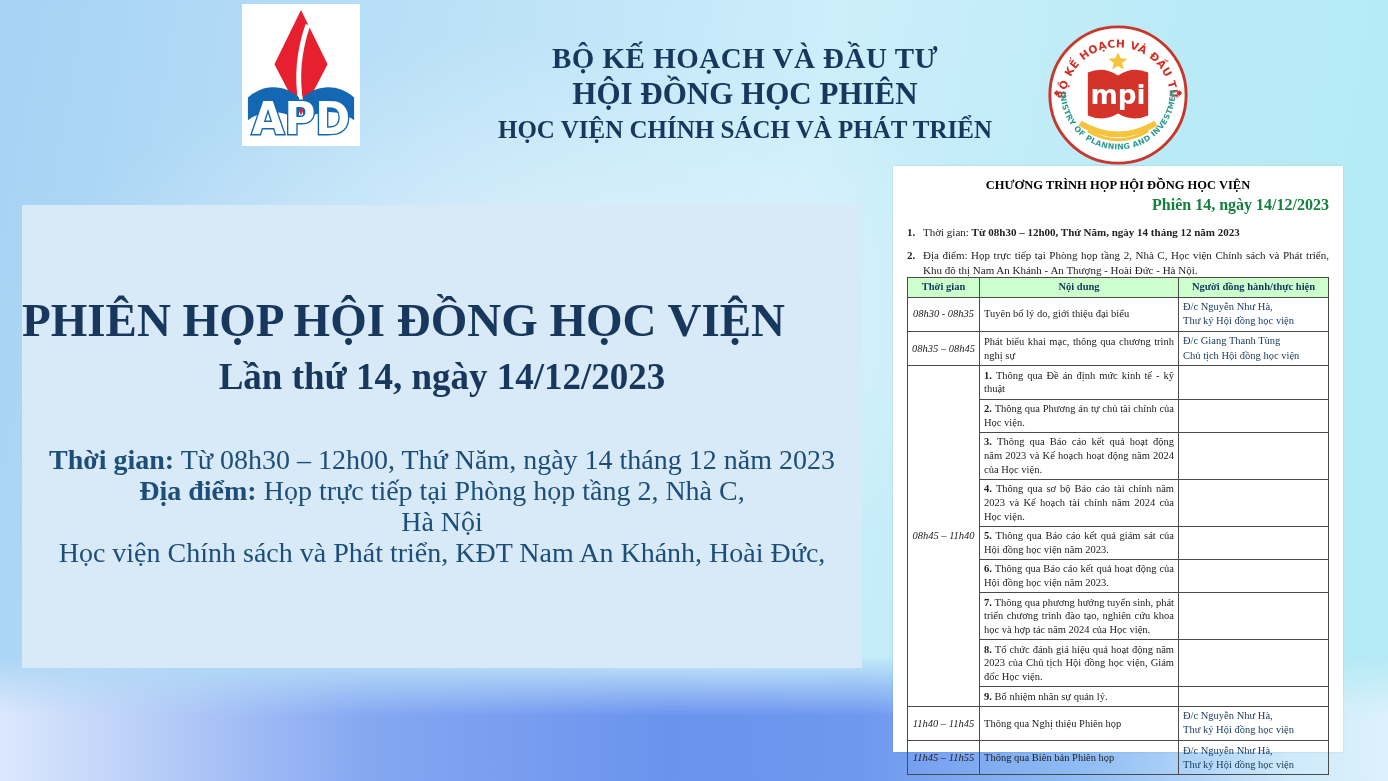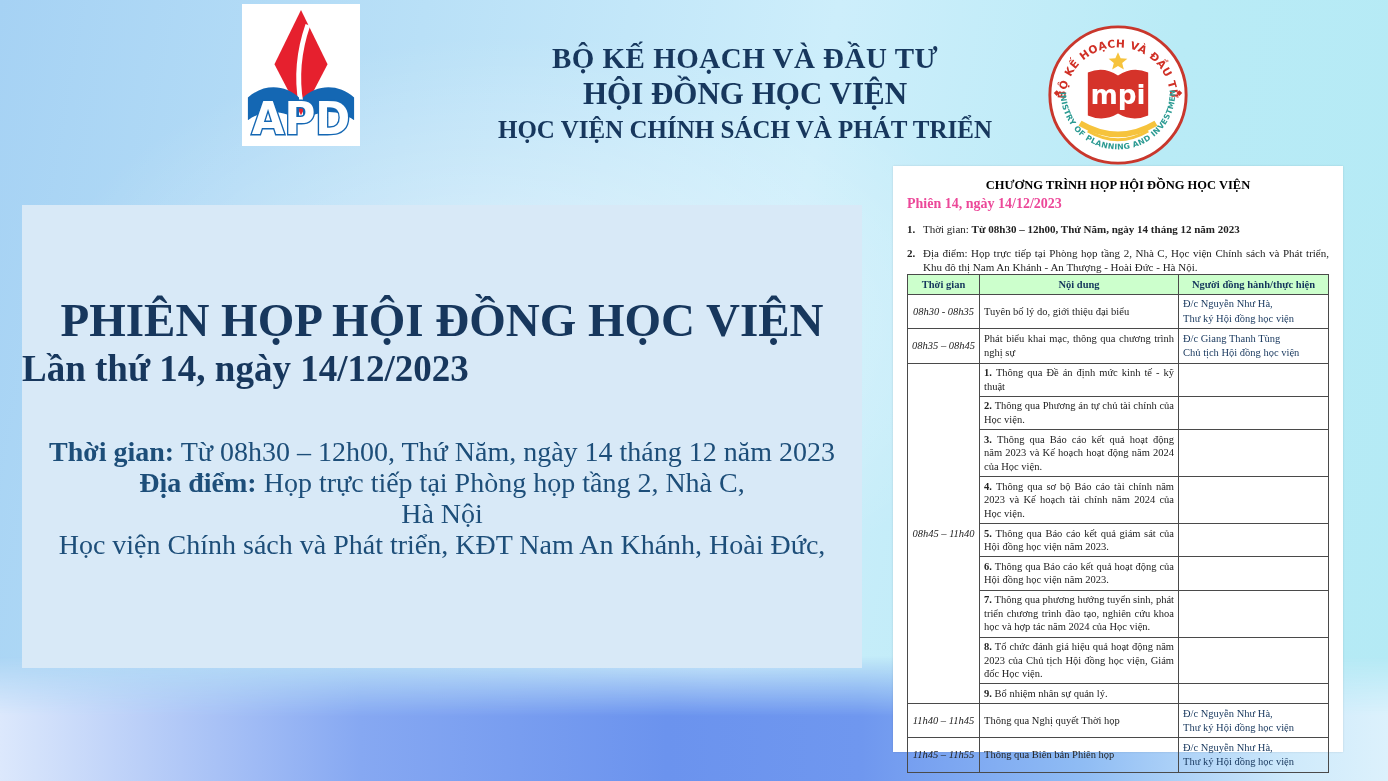--- a/index.html
+++ b/index.html
@@ -25,33 +25,33 @@
   }
   .org-line1 { font-size:29px; letter-spacing:.5px; }
   .org-line2 { font-size:31px; }
   .org-line3 { font-size:25px; }
   .seal { position:absolute; left:1045px; top:22px; width:146px; height:146px; }
   
   .panel {
     position:absolute; left:22px; top:205px; width:840px; height:463px;
     background:#d8e9f7; color:#17375d;
   }
-  .panel-title { margin-top:90px; text-align:center; font-weight:bold; font-size:47px; line-height:1.1; }
-  .panel-subtitle { text-align:left; font-weight:bold; font-size:37px; }
+  .panel-title { margin-top:90px; font-weight:bold; font-size:47px; line-height:1.1; }
+  .panel-subtitle { margin-top:8px; text-align:center; font-weight:bold; font-size:37px; }
   .panel-info { margin-top:46px; text-align:center; font-size:28px; line-height:31px; color:#1d4e79; }
   .panel-info b { color:#1d4e79; }
   
   .doc {
     position:absolute; left:893px; top:166px; width:450px; height:586px;
     background:#fff; padding:11px 14px 8px; color:#222;
     font-size:11px; line-height:1.3;
     box-shadow:0 0 2px rgba(0,0,0,.12);
   }
   .doc-title1 { text-align:center; font-weight:bold; font-size:12.5px; color:#000; }
-  .doc-title2 { text-align:left; font-weight:bold; font-size:14px; margin-top:2px; color:#ec4899; }
+  .doc-title2 { text-align:right; font-weight:bold; font-size:16px; margin-top:2px; color:#15803d; }
   .doc-item { display:flex; margin-top:9px; }
   .doc-item .num { width:16px; flex:0 0 16px; font-weight:bold; }
   .doc-item .txt { flex:1; text-align:justify; }
   table.agenda { width:100%; border-collapse:collapse; margin-top:0; font-size:10.5px; table-layout:fixed; }
   table.agenda th, table.agenda td { border:1px solid #4a4a4a; padding:2.5px 4px; vertical-align:middle; }
   table.agenda th { background:#ccffcc; color:#14355c; font-weight:bold; text-align:center; font-size:10.5px; }
   col.c-time { width:72px; } col.c-person { width:150px; }
   td.time-cell { text-align:center;font-style:italic; }
   td.content-cell { text-align:justify; }
   td.person-cell { color:#17375d; line-height:1.35; }
@@ -66,21 +66,21 @@
     <polygon points="60,5 87,60 60,112 33,60" fill="#e6202e"></polygon>
     <path d="M67,20 C58,46 55,72 60,100" stroke="#fff" stroke-width="5" fill="none"></path>
     <path d="M6,94 C22,79 45,81 58,94 L58,119 C45,106 22,105 6,117 Z" fill="#1467b3"></path>
     <path d="M114,94 C98,79 75,81 62,94 L62,119 C75,106 98,105 114,117 Z" fill="#1467b3"></path>
     <text x="60" y="131" text-anchor="middle" font-family="DejaVu Sans, sans-serif" font-weight="bold" font-size="46" fill="#ffffff" stroke="#1467b3" stroke-width="3" paint-order="stroke" textLength="100" lengthAdjust="spacingAndGlyphs">APD</text>
   </svg>
 </div>
 
 <div class="org-header">
   <div class="org-line1">BỘ KẾ HOẠCH VÀ ĐẦU TƯ</div>
-  <div class="org-line2">HỘI ĐỒNG HỌC VIỆN</div>
+  <div class="org-line2">HỘI ĐỒNG HỌC PHIÊN</div>
   <div class="org-line3">HỌC VIỆN CHÍNH SÁCH VÀ PHÁT TRIỂN</div>
 </div>
 
 <div class="seal">
   <svg width="146" height="146" viewBox="0 0 150 150">
     <circle cx="75" cy="75" r="70" fill="#ffffff" stroke="#c9372c" stroke-width="3"></circle>
     <defs>
       <path id="arcTop" d="M 21 80 A 54 54 0 1 1 129 80" fill="none"></path>
       <path id="arcBot" d="M 16 72 A 59 59 0 0 0 134 72" fill="none"></path>
     </defs>
@@ -178,21 +178,21 @@
         <tr>
           <td class="content-cell"><b>8. </b>Tổ chức đánh giá hiệu quả hoạt động năm 2023 của Chủ tịch Hội đồng học viện, Giám đốc Học viện.</td>
           <td class="person-cell"></td>
         </tr>
         <tr>
           <td class="content-cell"><b>9. </b>Bổ nhiệm nhân sự quản lý.</td>
           <td class="person-cell"></td>
         </tr>
         <tr>
           <td class="time-cell" rowspan="1">11h40 – 11h45</td>
-          <td class="content-cell">Thông qua Nghị quyết Thời họp</td>
+          <td class="content-cell">Thông qua Nghị thiệu Phiên họp</td>
           <td class="person-cell">Đ/c Nguyễn Như Hà,<br>Thư ký Hội đồng học viện</td>
         </tr>
         <tr>
           <td class="time-cell" rowspan="1">11h45 – 11h55</td>
           <td class="content-cell">Thông qua Biên bản Phiên họp</td>
           <td class="person-cell">Đ/c Nguyễn Như Hà,<br>Thư ký Hội đồng học viện</td>
         </tr>
       </tbody>
   </table>
 </div>

